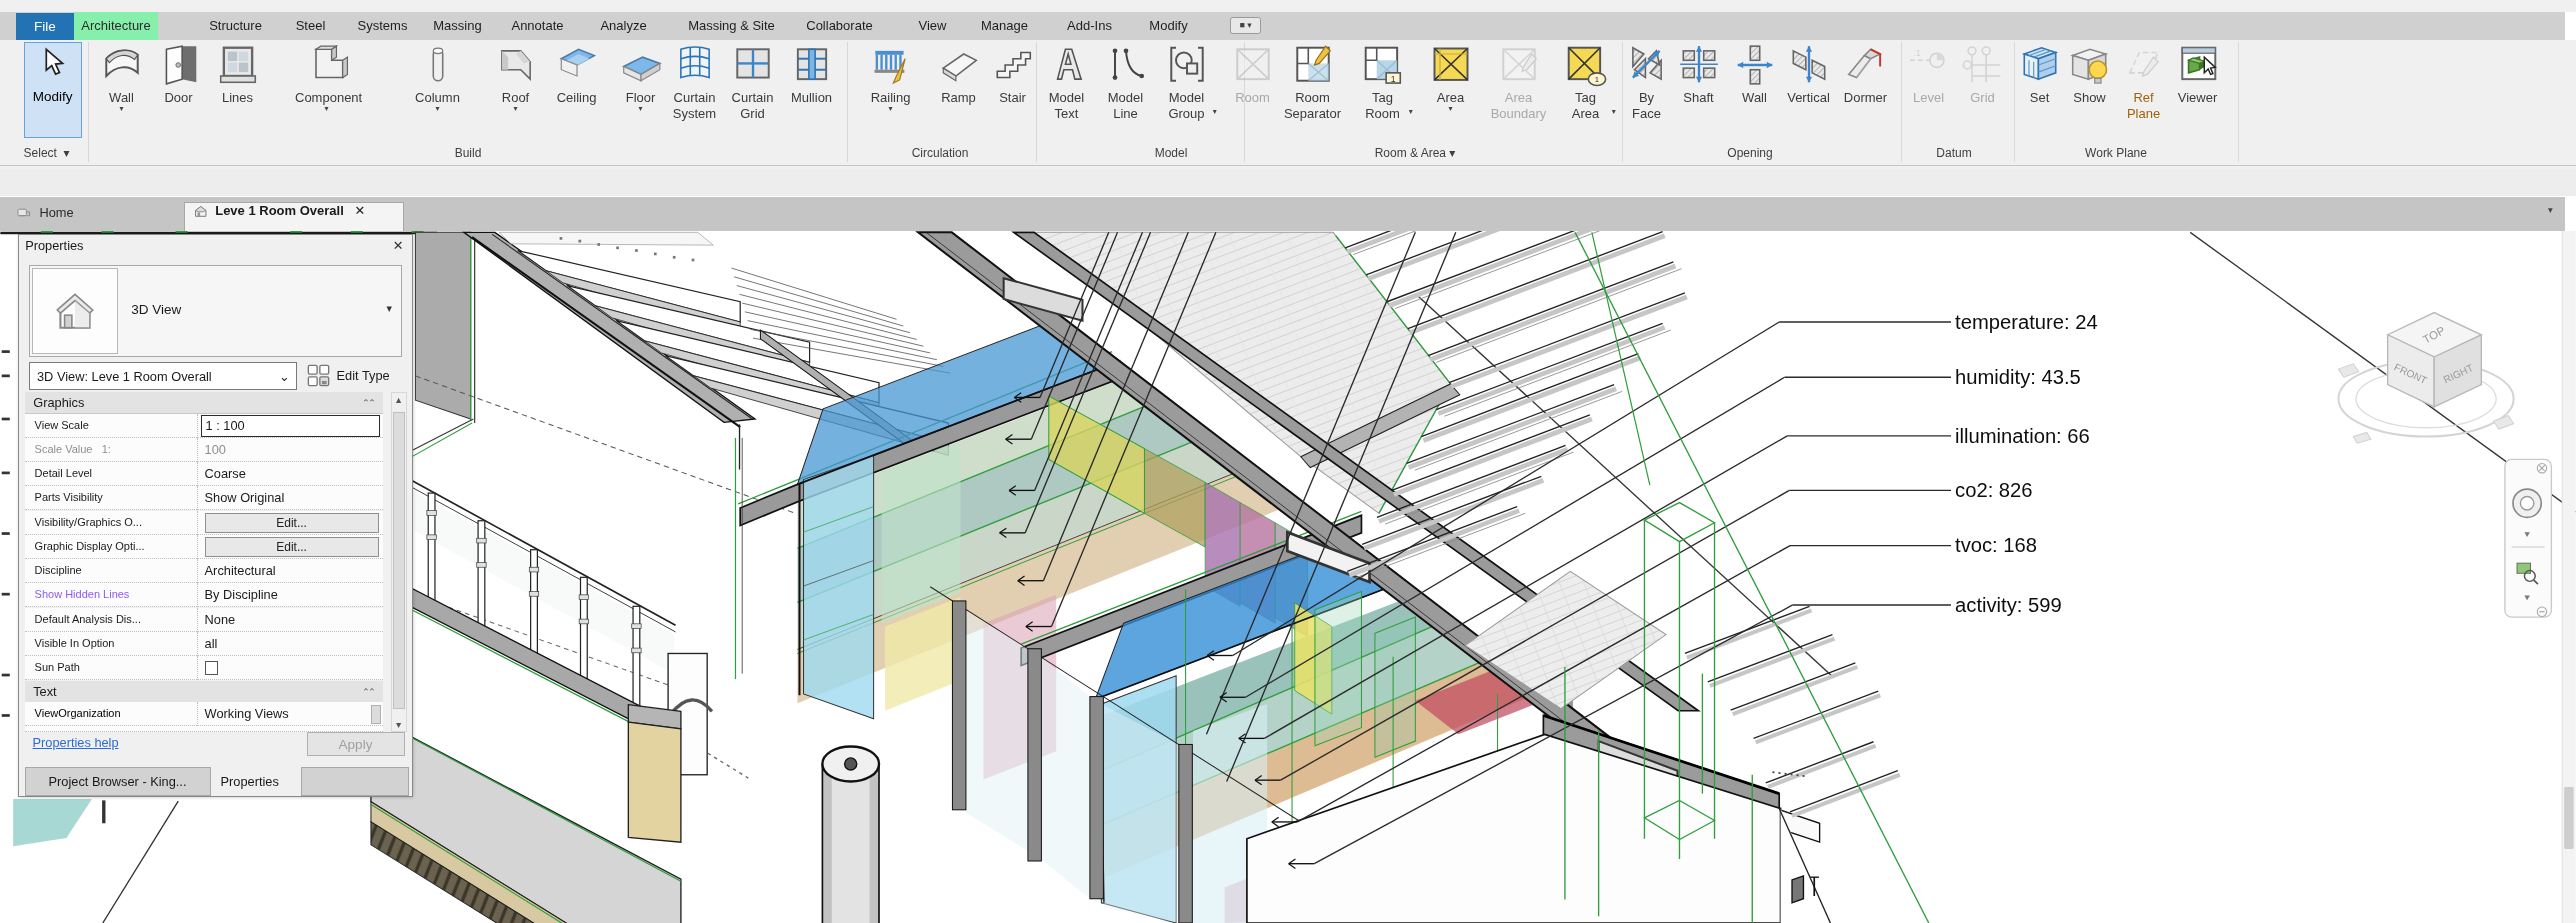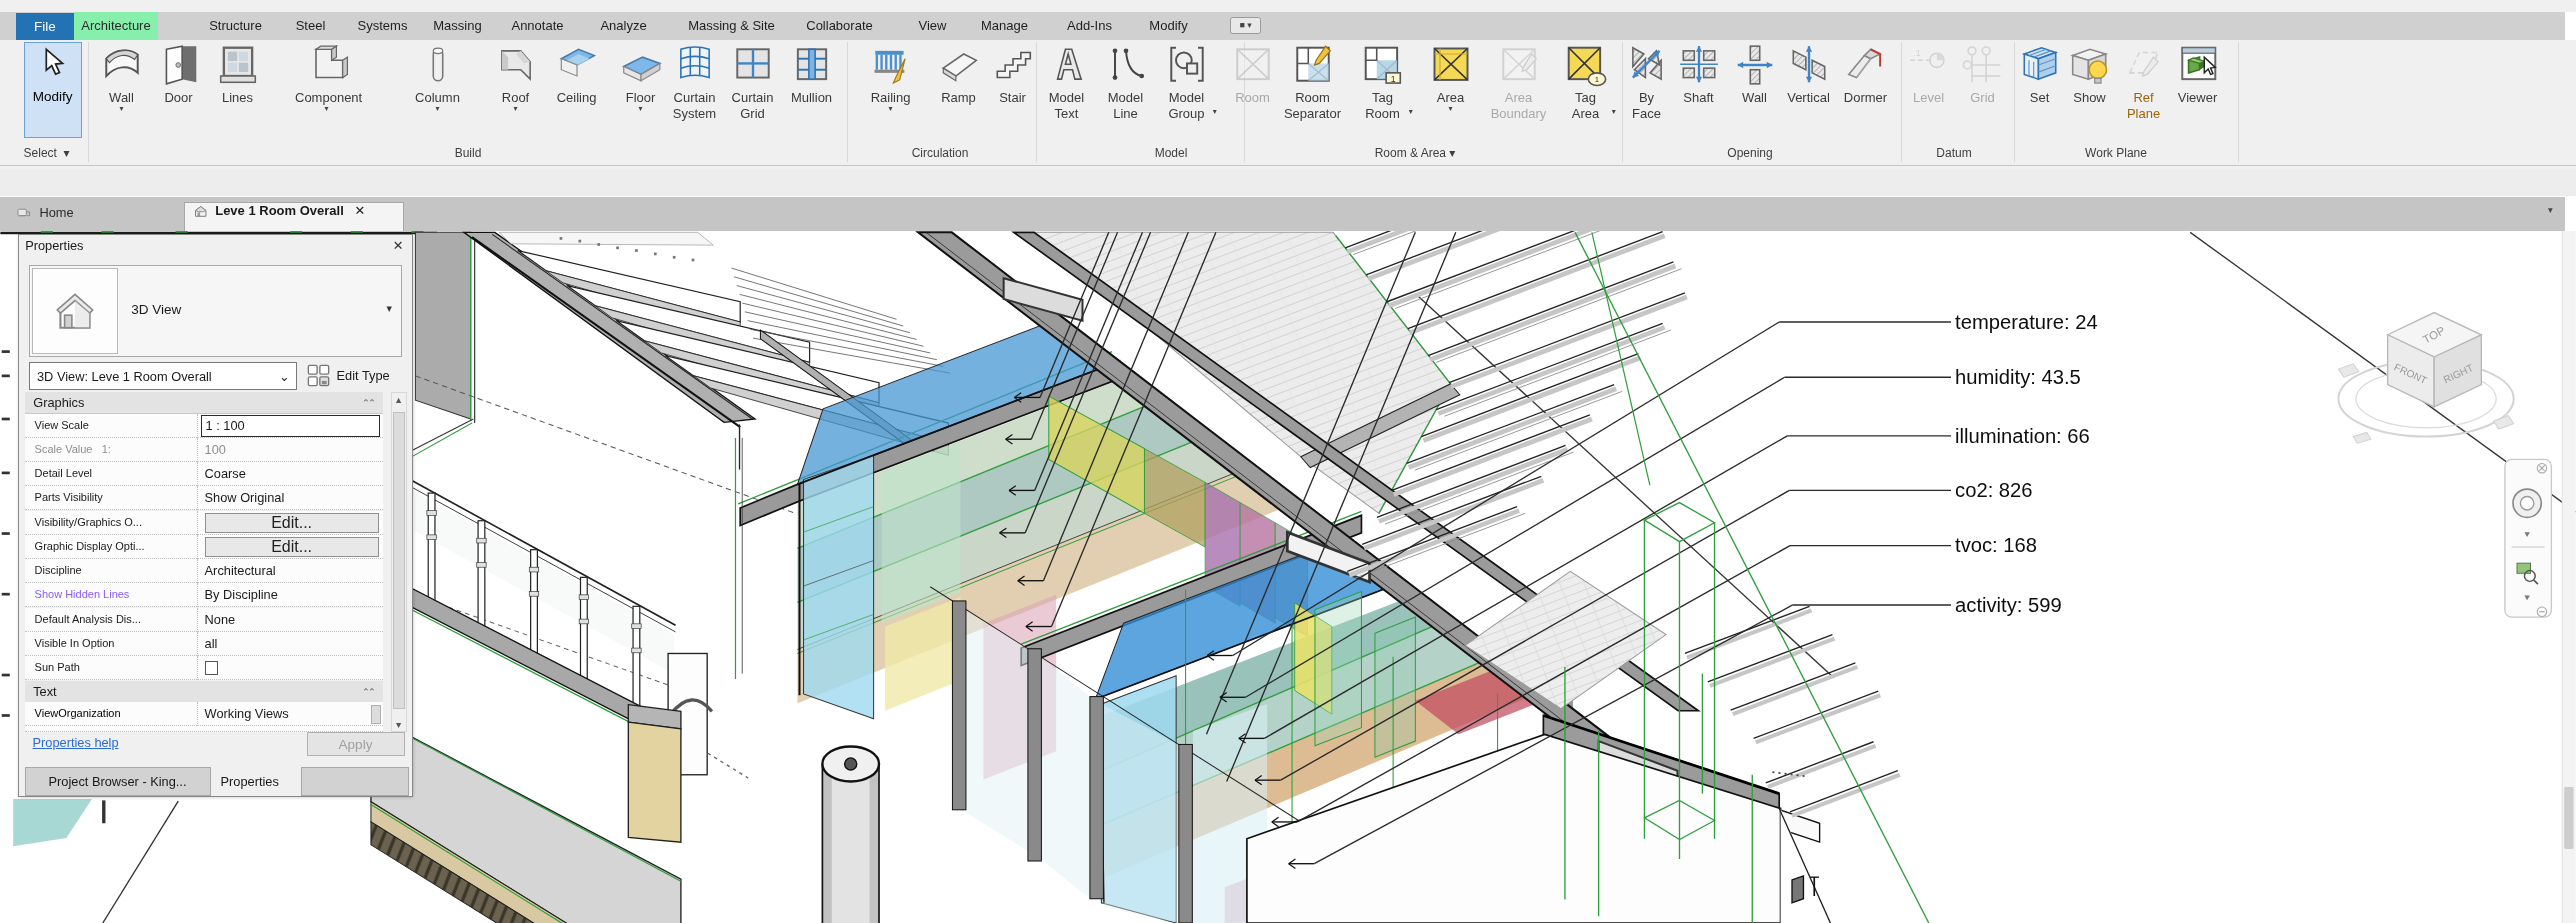--- a/index.html
+++ b/index.html
@@ -35,21 +35,21 @@
 #pcombo span { margin-left:6.7px; font-size:12.8px; color:#1a1a1a; }
 #pcombocaret { position:absolute; right:6.7px; top:0; color:#444; font-size:10px; }
 #edittype { position:absolute; left:288px; top:129px; width:101px; height:24px; }
 #edittype span { position:absolute; left:30px; top:4px; font-size:12.8px; color:#1a1a1a; }
 .phead { position:absolute; left:6.7px; width:358px; height:21.6px; background:#e3e3e3; border-bottom:0.7px solid #c8c8c8; font-size:12.8px; color:#1a1a1a; line-height:21px; }
 .phead .hname { margin-left:8px; }
 .phead .hcol { position:absolute; right:9.4px; top:0; font-size:9.4px; color:#555; letter-spacing:-2px; }
 .prow { position:absolute; left:6.7px; width:358px; height:24px; background:#fcfcfc; border-bottom:0.7px dotted #bfbfbf; }
 .pname { position:absolute; left:0; top:0; width:173px; height:24px; line-height:23.6px; padding-left:9.4px; border-right:0.7px dotted #bfbfbf; font-size:11px; overflow:hidden; white-space:nowrap; }
 .pval { position:absolute; left:174px; top:0; width:184px; height:24px; line-height:23.6px; padding-left:5.4px; font-size:12.8px; color:#1a1a1a; overflow:hidden; white-space:nowrap; }
-.pbtn { margin-top:2px; width:174px; height:19.5px; background:#e8e8e8; border:0.7px solid #909090; text-align:center; line-height:18px; font-size:16px; color:#222; }
+.pbtn { margin-top:2px; width:174px; height:19.5px; background:#e8e8e8; border:0.7px solid #909090; text-align:center; line-height:18px; font-size:12px; color:#222; }
 .pinput { margin-top:0.7px; margin-left:-4px; width:179px; height:22px; background:#fff; border:1.3px solid #2b2b2b; line-height:19.5px; padding-left:4px; font-size:12.8px; }
 .pchk { margin-top:4.7px; width:13.5px; height:13.5px; background:#fff; border:1px solid #555; }
 #pscroll { position:absolute; left:372px; top:157px; width:16px; height:340px; background:#f0f0f0; border:0.7px solid #d8d8d8; }
 #pscroll .up { position:absolute; top:1.3px; left:0; width:100%; text-align:center; color:#555; font-size:8.8px; }
 #pscroll .dn { position:absolute; bottom:1.3px; left:0; width:100%; text-align:center; color:#555; font-size:8.8px; }
 #pscroll .thumb { position:absolute; top:19px; left:1.3px; width:12px; height:297px; background:#dcdcdc; border:0.7px solid #c0c0c0; }
 #phelp { position:absolute; left:14px; top:500px; color:#2a6cd5; text-decoration:underline; font-size:12.8px; }
 #papply { position:absolute; left:288px; top:497px; width:98px; height:24px; background:#e4e4e4; border:0.7px solid #b0b0b0; color:#a0a0a0; text-align:center; line-height:23px; font-size:13.5px; }
 #ptab1 { position:absolute; left:6px; top:532px; width:186px; height:29px; background:#d2d2d2; border:0.7px solid #a8a8a8; text-align:center; line-height:28px; font-size:12.8px; color:#1a1a1a; }
 #ptab2 { position:absolute; left:202px; top:532px; font-size:12.8px; color:#1a1a1a; line-height:29px; }

